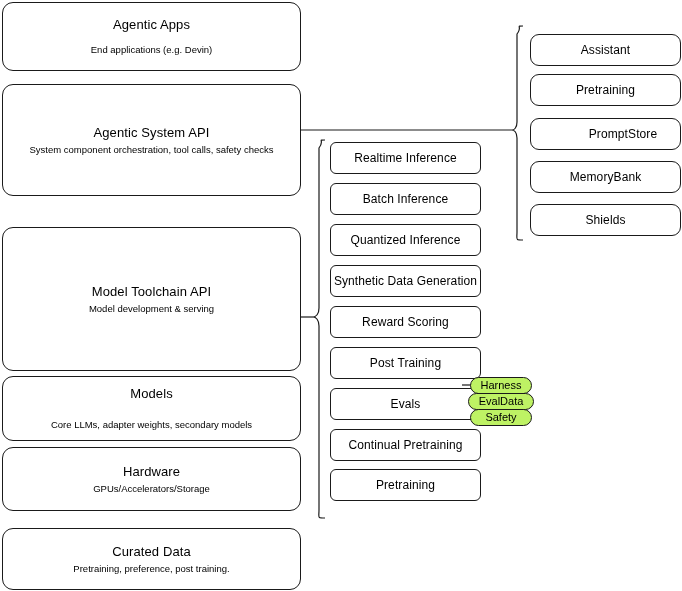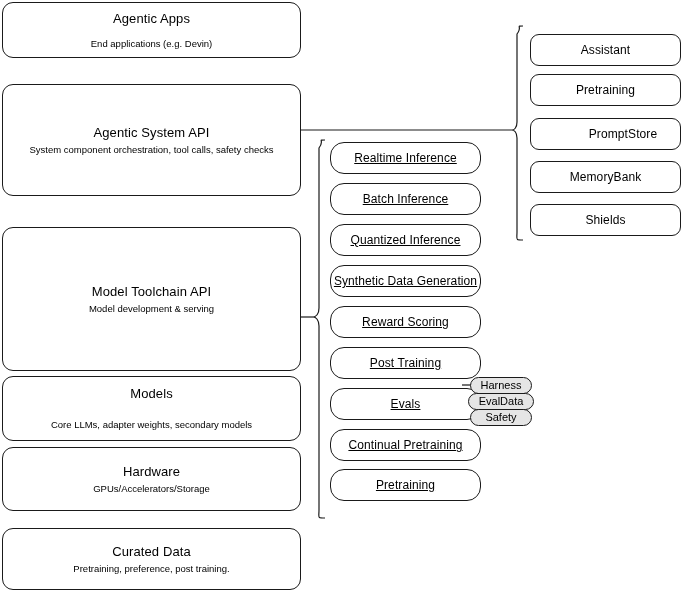--- a/index.html
+++ b/index.html
@@ -48,38 +48,37 @@
   
   .layer {
     left: 2px;
     width: 299px;
   }
   
   .mid {
     left: 330px;
     width: 151px;
     height: 32px;
-    border-radius: 14px;
-    text-decoration: underline;
+    border-radius: 6px;
   }
   .mid .title { font-size: 12px; }
   
   .right {
     left: 530px;
     width: 151px;
     height: 32px;
     border-radius: 9px;
   }
   .right .title { font-size: 12px; }
   
   .pill {
     position: absolute;
     box-sizing: border-box;
     border: 1px solid #1a1a1a;
-    background: #e5e5e5;
+    background: #bef264;
     border-radius: 999px;
     display: flex;
     align-items: center;
     justify-content: center;
     height: 17px;
     font-size: 11px;
     line-height: 13px;
     color: #000000;
   }
   svg.connectors {
@@ -115,21 +114,21 @@
              L 319 510
              C 319 518 317 518 325 518" fill="none" stroke="#1a1a1a" stroke-width="1.2"></path>
 
     <path d="M 301 317 L 313 317" fill="none" stroke="#1a1a1a" stroke-width="1.2"></path>
 
     <path d="M 462 385 L 476 385" fill="none" stroke="#1a1a1a" stroke-width="1.2"></path>
     <path d="M 462 401 L 474 401" fill="none" stroke="#1a1a1a" stroke-width="1.2"></path>
     <path d="M 462 417 L 476 417" fill="none" stroke="#1a1a1a" stroke-width="1.2"></path>
   </svg>
 
-  <div class="node layer" style="top:2px; height:56px;gap:8px;">
+  <div class="node layer" style="top:2px; height:69px;gap:8px;">
     <div class="title">Agentic Apps</div>
     <div class="subtitle">End applications (e.g. Devin)</div>
   </div>
 
   <div class="node layer" style="top:84px; height:112px;">
     <div class="title">Agentic System API</div>
     <div class="subtitle">System component orchestration, tool calls, safety checks</div>
   </div>
 
   <div class="node layer" style="top:227px; height:144px;">

